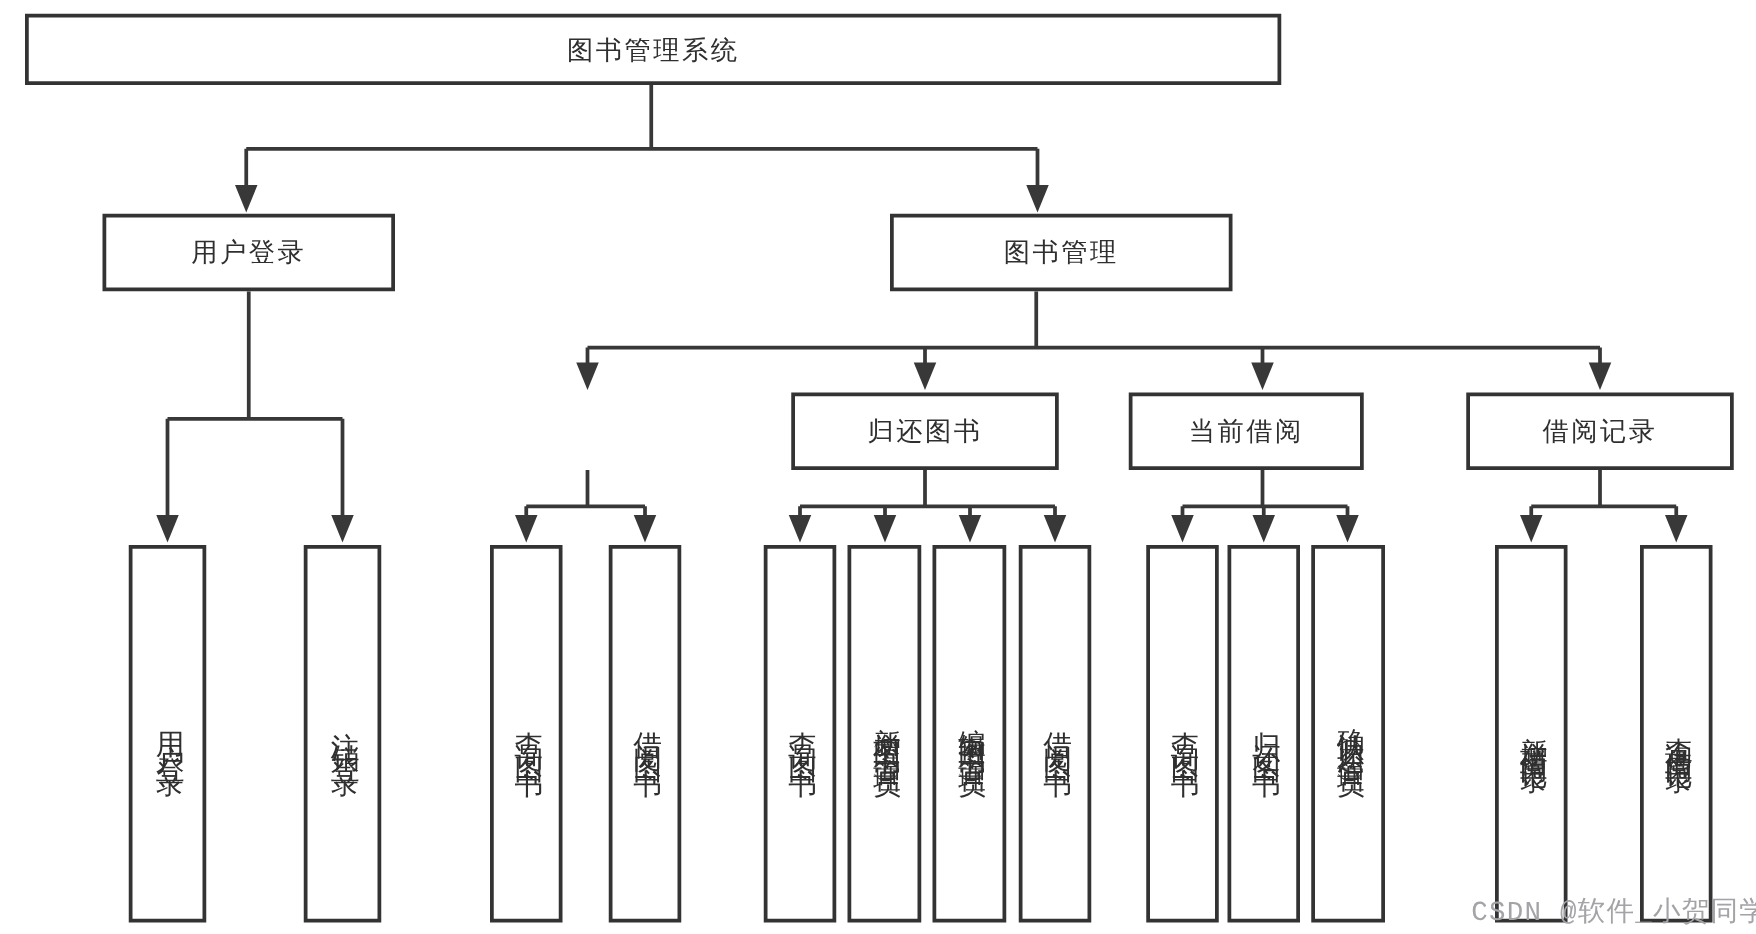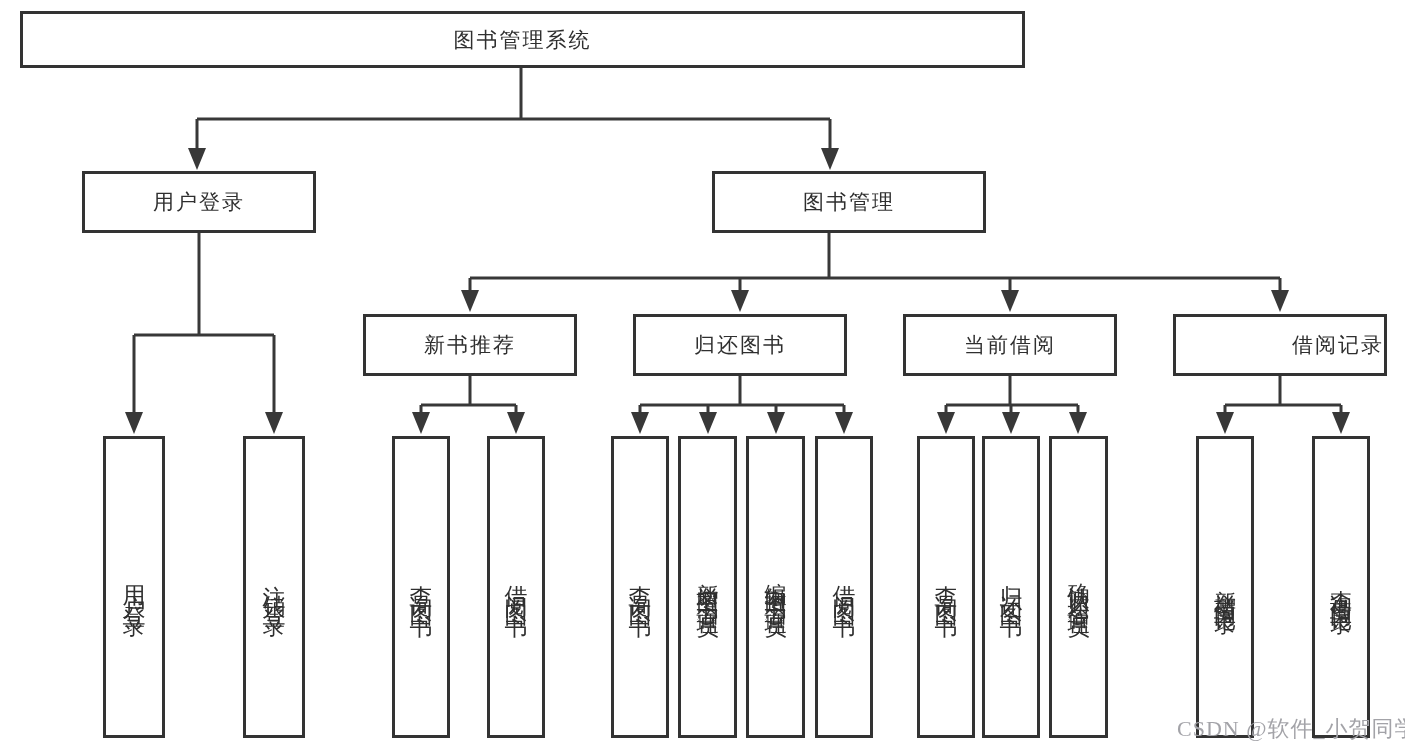--- a/index.html
+++ b/index.html
@@ -7,21 +7,21 @@
     --border:#333333;
     --text:#2f2f2f;
     --watermark:#a3a3a8;
     --bg:#ffffff;
   }
   html,body{margin:0;padding:0;background:var(--bg);}
   .stage{
     position:relative;
     width:1405px;height:747px;
     background:var(--bg);
-    font-family:Liberation Serif, serif;
+    font-family:Liberation Mono, monospace;
     overflow:hidden;
   }
   .connector-layer{position:absolute;left:0;top:0;}
   .box{
     position:absolute;box-sizing:border-box;
     border:3px solid var(--border);
     background:#fff;
     display:flex;align-items:center;justify-content:center;
     color:var(--text);
   }
@@ -83,30 +83,27 @@
     <span>图书管理系统</span>
   </div>
 
   <div class="box hbox" style="left:82px;top:171px;width:234px;height:62px;">
     <span>用户登录</span>
   </div>
   <div class="box hbox" style="left:712px;top:171px;width:274px;height:62px;">
     <span>图书管理</span>
   </div>
 
-  <div class="box hbox" style="left:363px;top:314px;width:214px;height:62px;">
-    <span>新书推荐</span>
-  </div>
   <div class="box hbox" style="left:633px;top:314px;width:214px;height:62px;">
     <span>归还图书</span>
   </div>
-  <div class="box hbox" style="left:903px;top:314px;width:214px;height:62px;">
+  <div class="box hbox" style="left:903px;top:314px;width:188px;height:62px;">
     <span>当前借阅</span>
   </div>
-  <div class="box hbox" style="left:1173px;top:314px;width:214px;height:62px;justify-content:flex-end;">
+  <div class="box hbox" style="left:1173px;top:314px;width:214px;height:62px;">
     <span>借阅记录</span>
   </div>
 
   <div class="box vbox" style="left:103px;">
     <span class="vtext">用户登录</span>
   </div>
   <div class="box vbox" style="left:243px;">
     <span class="vtext">注销登录</span>
   </div>
 

